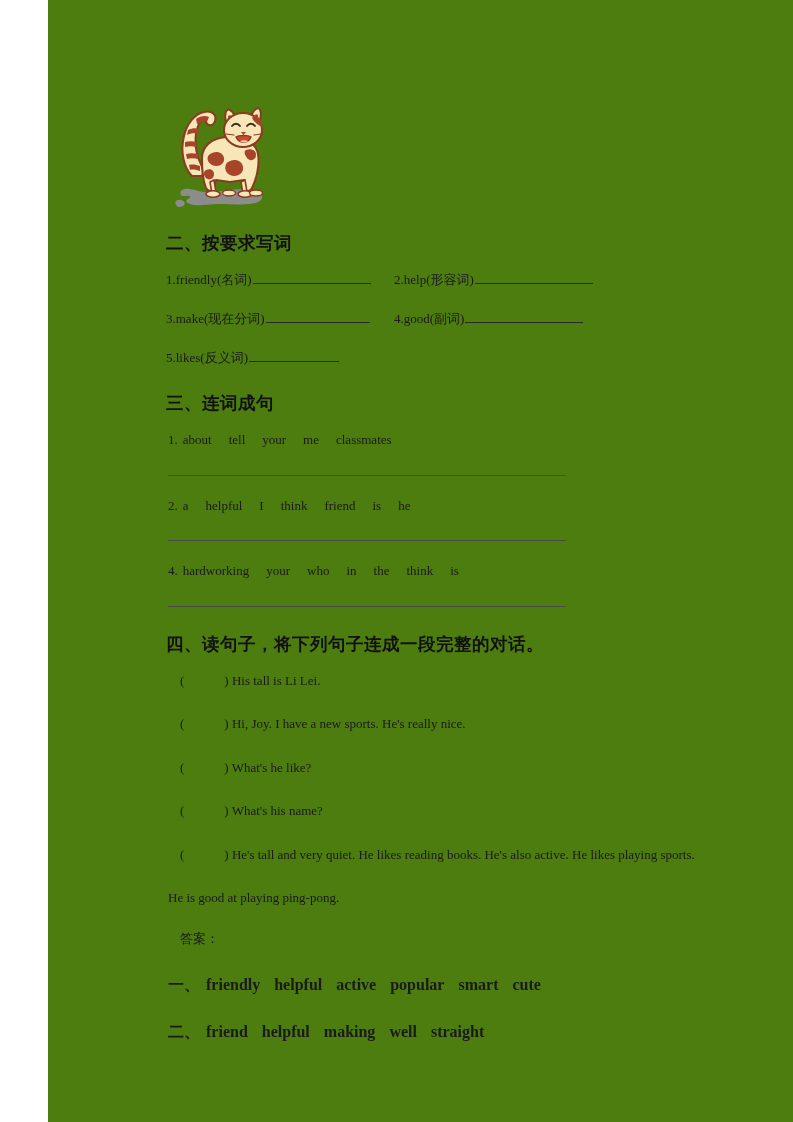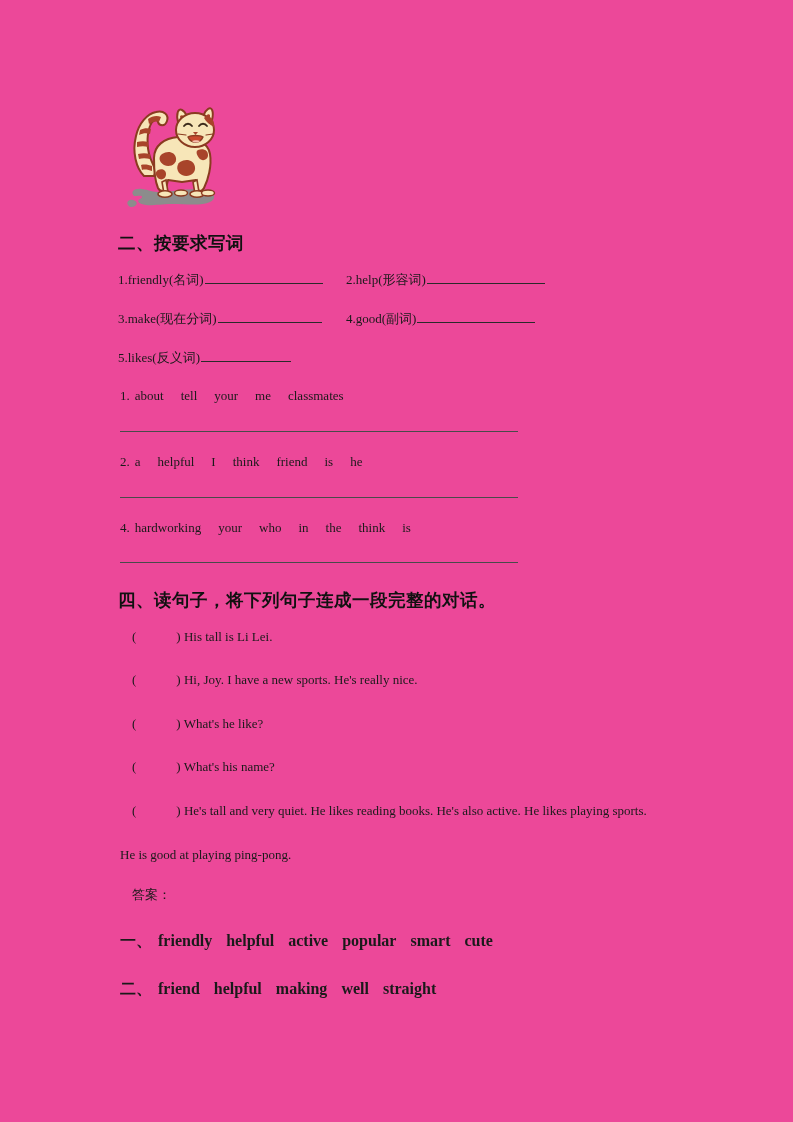--- a/index.html
+++ b/index.html
@@ -11,21 +11,22 @@
     width: 793px;
     height: 1122px;
     position: relative;
     font-family: "Liberation Serif", serif;
     color: #1a1a1a;
     overflow: hidden;
   }
   .page {
     position: absolute;
     inset: 0;
-    background: #ec4899;
+    background: #4d7c0f;
+    margin-left: 48px;
   }
   .content {
     position: absolute;
     left: 118px;
     top: 92px;
     width: 580px;
   }
 
   
   .cat-figure {
@@ -214,20 +215,21 @@
 
     <div class="wordform-row">
       <span class="wordform-item col1">
         <span class="wordform-label">5.</span>
         <span class="wordform-label">likes</span>
         <span class="wordform-label">(反义词)</span>
         <span class="blank w-short"></span>
       </span>
     </div>
 
+    <h2 class="section-heading heading-gap-top">三、连词成句</h2>
 
     <p class="scramble-item">
       <span class="num">1.</span><span class="word">about</span><span class="word">tell</span><span class="word">your</span><span class="word">me</span><span class="word">classmates</span>
     </p>
     <hr class="answer-rule">
 
     <p class="scramble-item">
       <span class="num">2.</span><span class="word">a</span><span class="word">helpful</span><span class="word">I</span><span class="word">think</span><span class="word">friend</span><span class="word">is</span><span class="word">he</span>
     </p>
     <hr class="answer-rule">

